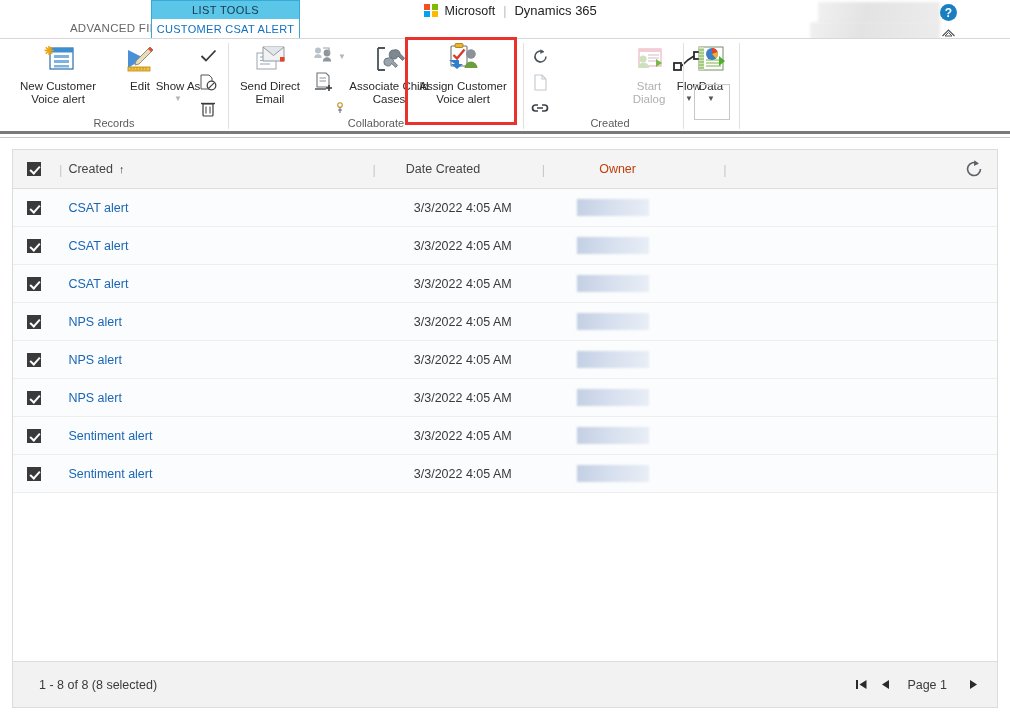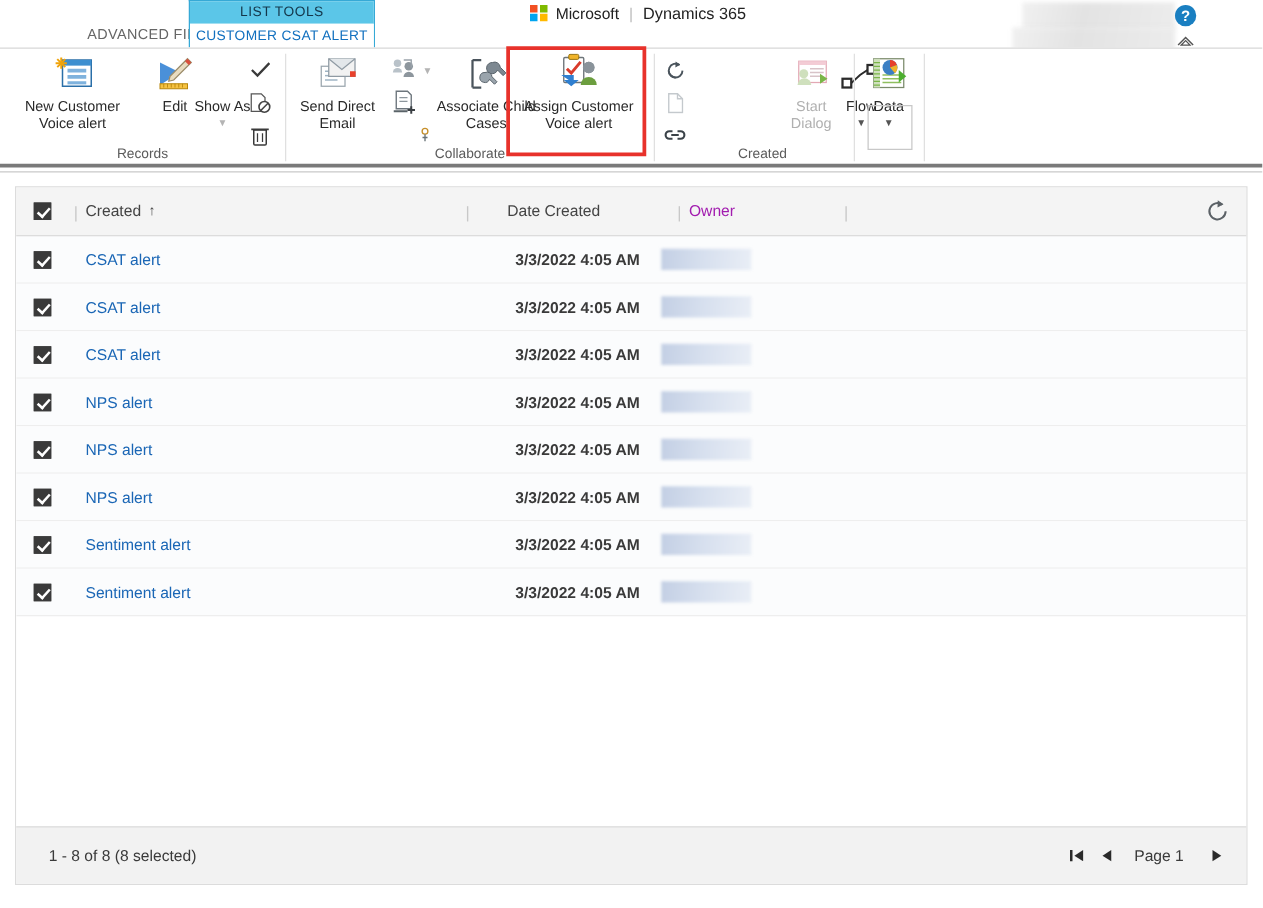--- a/index.html
+++ b/index.html
@@ -177,35 +177,35 @@
   }
   .cb::after {
     content:""; position:absolute; left: 3.5px; top: 1px;
     width: 4px; height: 8px; border: solid #fff;
     border-width: 0 2px 2px 0; transform: rotate(42deg);
   }
   .col-cb { width: 40px; display:flex; align-items:center; justify-content:flex-start; padding-left: 14px; box-sizing:border-box; }
   .vsep { color: #c8c8c8; font-size: 13px; margin: 0 6px; user-select:none; }
   .col-subject { width: 298px; font-size: 12.5px; color:#444; display:flex; align-items:center; }
   .col-date { width: 130px; font-size: 12.5px; color:#444; display:flex; align-items:center; justify-content:flex-end; }
-  .col-owner { width: 118px; font-size: 12.5px; color:#a21caf; display:flex; align-items:center; }
+  .col-owner { width: 118px; font-size: 12.5px; color:#c2410c; display:flex; align-items:center;margin-left:48px; }
   .sortarrow { margin-left: 6px; font-size: 11px; color:#444; }
   .refresh-btn {
     position:absolute; right: 10px; top: 6px;
     width: 26px; height: 26px; display:flex; align-items:center; justify-content:center;
   }
 
   .grid-body { flex: 1; overflow: hidden; background:#fff; }
   .row {
     height: 37px; display:flex; align-items:center;
     border-bottom: 1px solid #eeeeee;
     background: #fbfcfd;
   }
   .row .subj { font-size: 12.5px; color: #1a66b5; }
-  .row .date { font-size: 12.5px; color: #3a3a3a; font-weight: bold; }
+  .row .date { font-size: 12.5px; color: #3a3a3a; }
   .owner-redact {
     width: 72px; height: 17px; margin-left: 2px;
     background: linear-gradient(95deg,#c3cfe4,#d6dfee 45%,#e9eef6);
     filter: blur(1.2px);
   }
 
   .grid-foot {
     height: 46px; background: #f2f2f2;
     border-top: 1px solid #dcdcdc;
     display:flex; align-items:center; justify-content: space-between;

